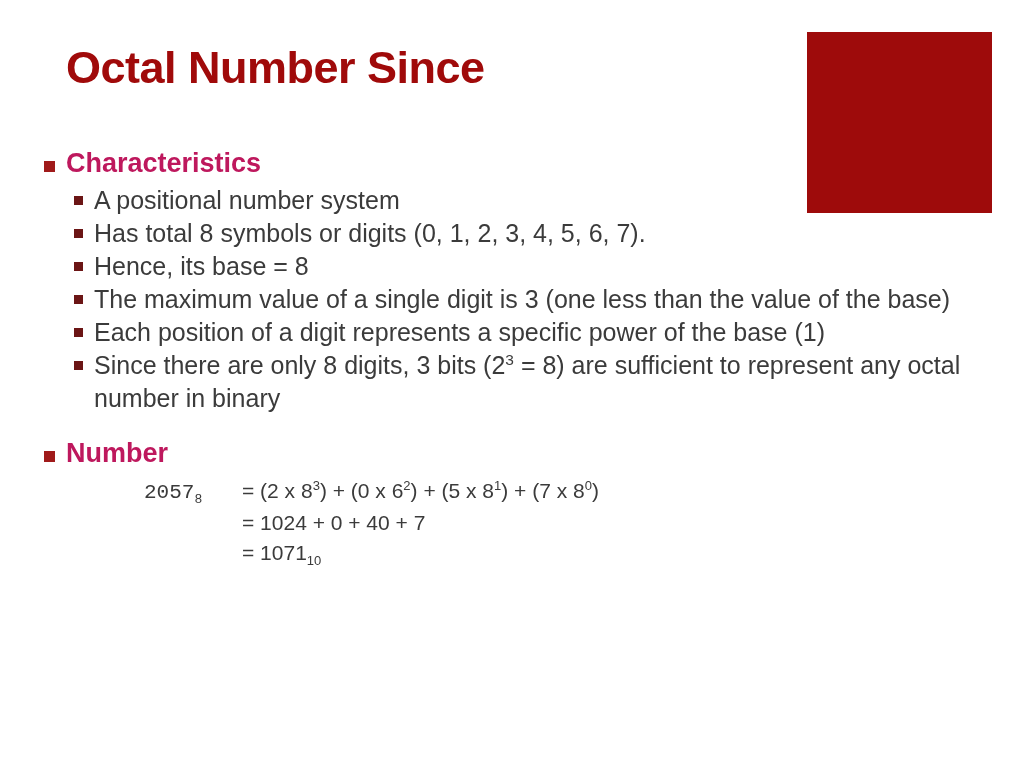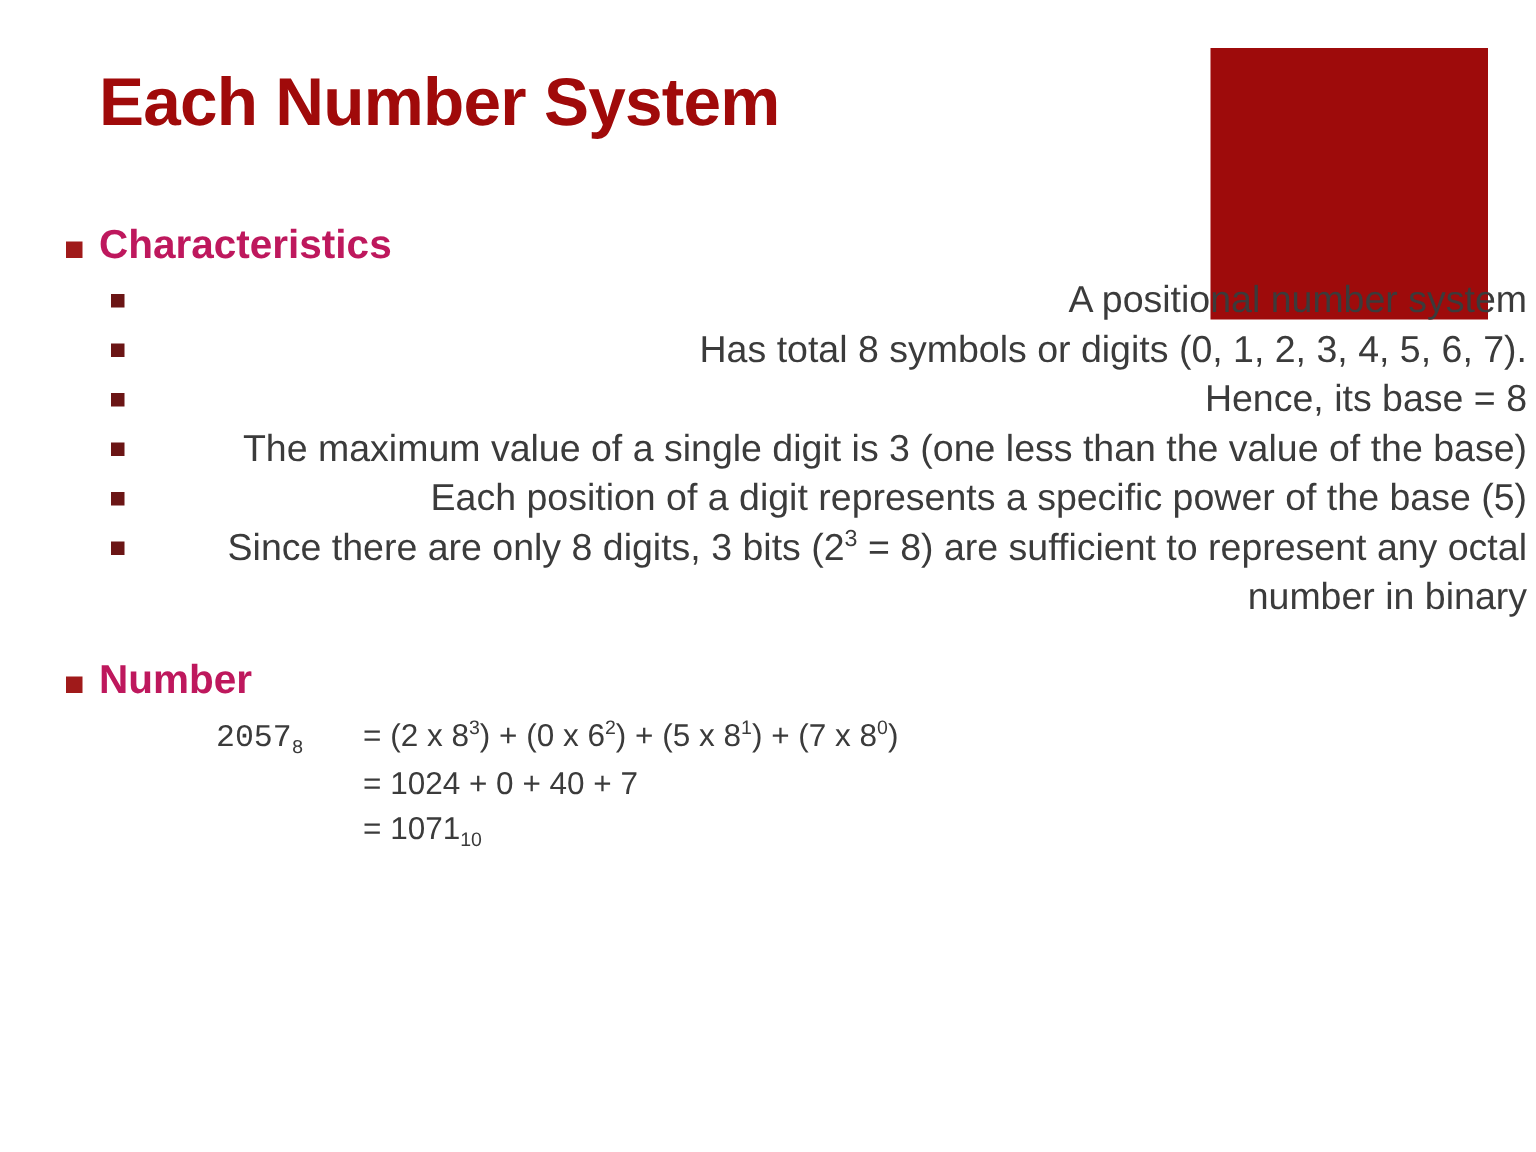--- a/index.html
+++ b/index.html
@@ -68,21 +68,20 @@
     left: 6px;
     top: 13px;
     width: 11px;
     height: 11px;
     background: #A01A1A;
   }
 
   .lvl2-list {
     margin: 0;
     padding: 0;
-    text-align: right;
   }
 
   .lvl2 {
     position: relative;
     padding-left: 56px;
     font-size: 25px;
     font-weight: normal;
     color: #3B3B3B;
     line-height: 1.285;
     margin-bottom: 1px;
@@ -123,21 +122,21 @@
   }
   .ex-expr { flex: 0 1 auto; }
 </style>
 </head>
 <body>
 
 <div class="slide">
 
   <div class="deco-block"></div>
 
-  <div class="slide-title">Each Number System</div>
+  <div class="slide-title">Octal Number Since</div>
 
   <div class="body-area">
 
     <div class="lvl1">
       <span class="marker"></span>
       <span>Characteristics</span>
     </div>
 
     <div class="lvl2-list">
       <div class="lvl2">
@@ -151,21 +150,21 @@
       <div class="lvl2">
         <span class="marker"></span>
         <span>Hence, its base = 8</span>
       </div>
       <div class="lvl2">
         <span class="marker"></span>
         <span>The maximum value of a single digit is 3 (one less than the value of the base)</span>
       </div>
       <div class="lvl2">
         <span class="marker"></span>
-        <span>Each position of a digit represents a specific power of the base (5)</span>
+        <span>Each position of a digit represents a specific power of the base (1)</span>
       </div>
       <div class="lvl2">
         <span class="marker"></span>
         <span><span>Since there are only 8 digits, 3 bits (2</span><sup>3</sup><span> = 8) are sufficient to represent any octal number in binary</span></span>
       </div>
     </div>
 
     <div class="lvl1 example-head">
       <span class="marker"></span>
       <span>Number</span>

